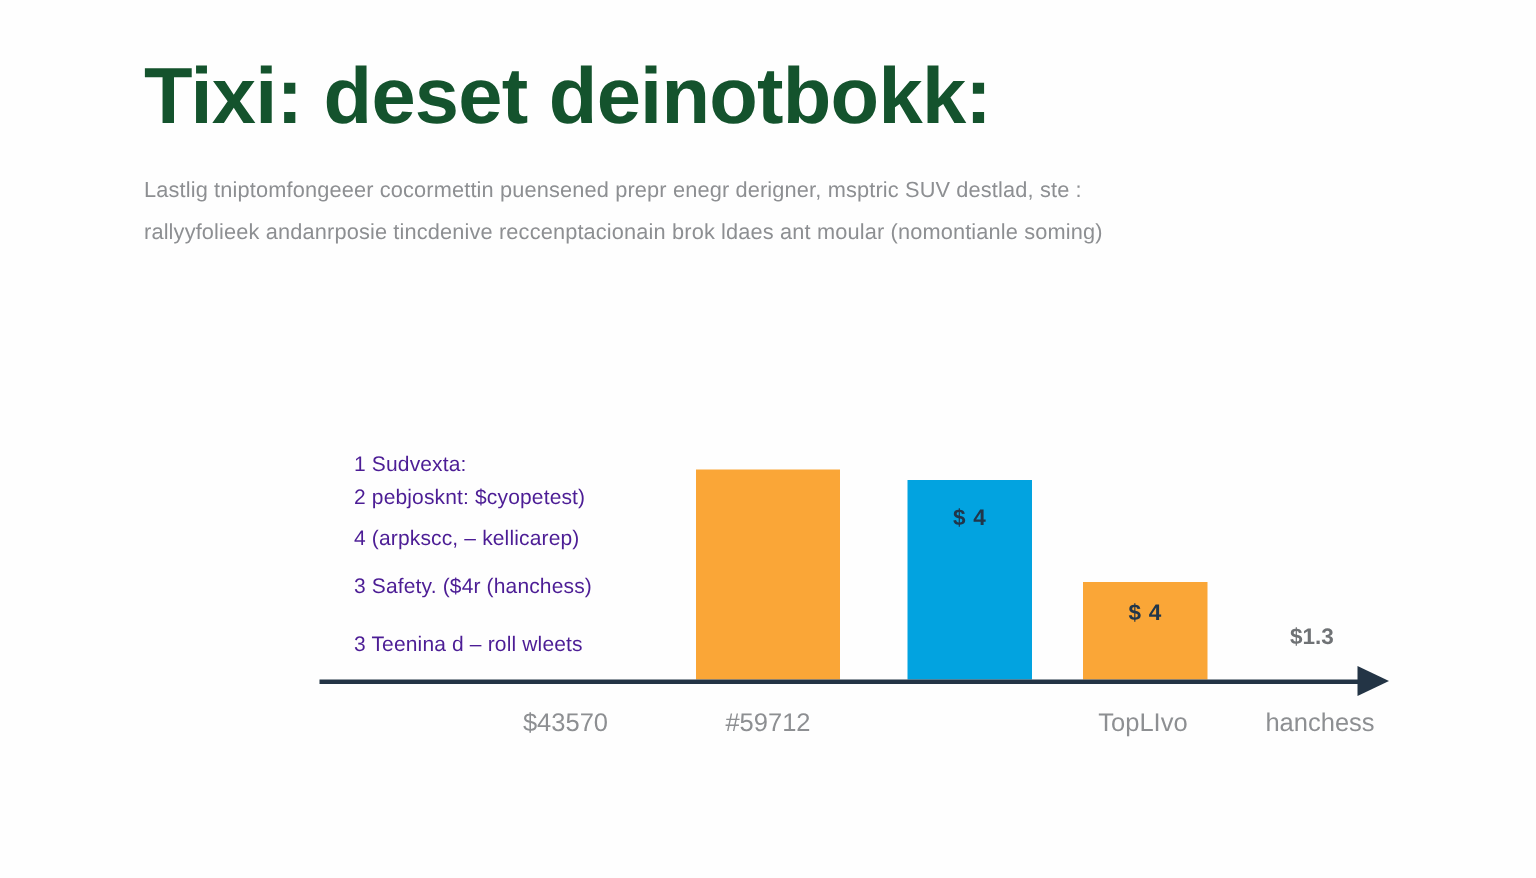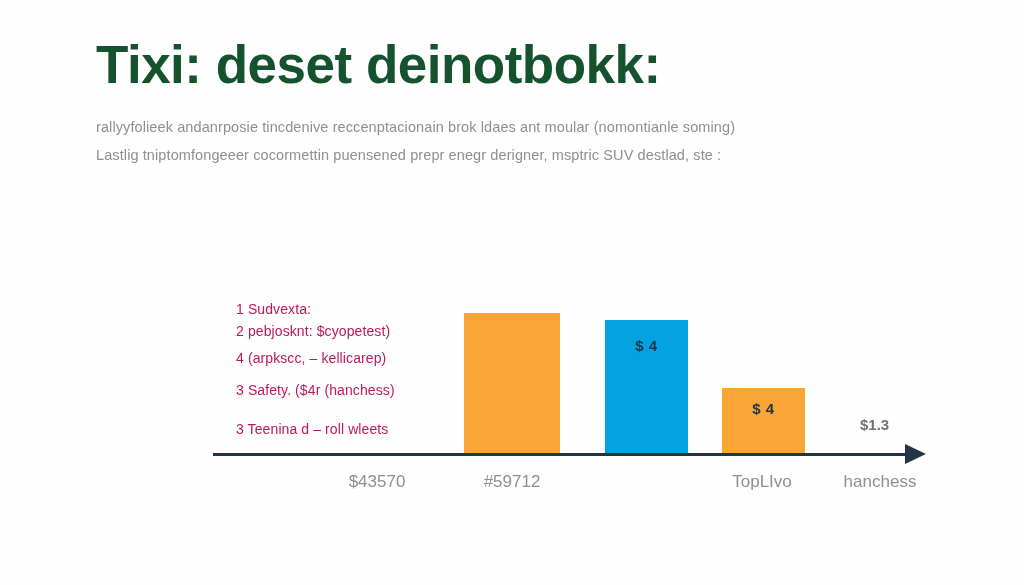--- a/index.html
+++ b/index.html
@@ -141,37 +141,37 @@
 
   
   .legend-list {
     position: absolute;
     left: 236px;
     top: 298px;
     width: 200px;
   }
   .legend-item {
     font-size: 14px;
-    color: #be185d;
+    color: #4c1d95;
     white-space: nowrap;
     letter-spacing: 0.1px;
   }
   .legend-item.tight { line-height: 22px; }
   .legend-item.loose { line-height: 32px; }
 </style>
 </head>
 <body>
 
 <div id="canvas">
 
   <div class="page-title">Tixi: deset deinotbokk:</div>
 
   <div class="subtitle-block">
+    <div class="subtitle-line">Lastlig tniptomfongeeer cocormettin puensened prepr enegr derigner, msptric SUV destlad, ste :</div>
     <div class="subtitle-line">rallyyfolieek andanrposie tincdenive reccenptacionain brok ldaes ant moular (nomontianle soming)</div>
-    <div class="subtitle-line">Lastlig tniptomfongeeer cocormettin puensened prepr enegr derigner, msptric SUV destlad, ste :</div>
   </div>
 
   <div class="chart">
 
     <div class="legend-list">
       <div class="legend-item tight">1 Sudvexta:</div>
       <div class="legend-item tight">2 pebjosknt: $cyopetest)</div>
       <div class="legend-item loose">4 (arpkscc, – kellicarep)</div>
       <div class="legend-item loose">3 Safety. ($4r (hanchess)</div>
       <div class="legend-item loose" style="line-height:46px">3 Teenina d – roll wleets</div>

